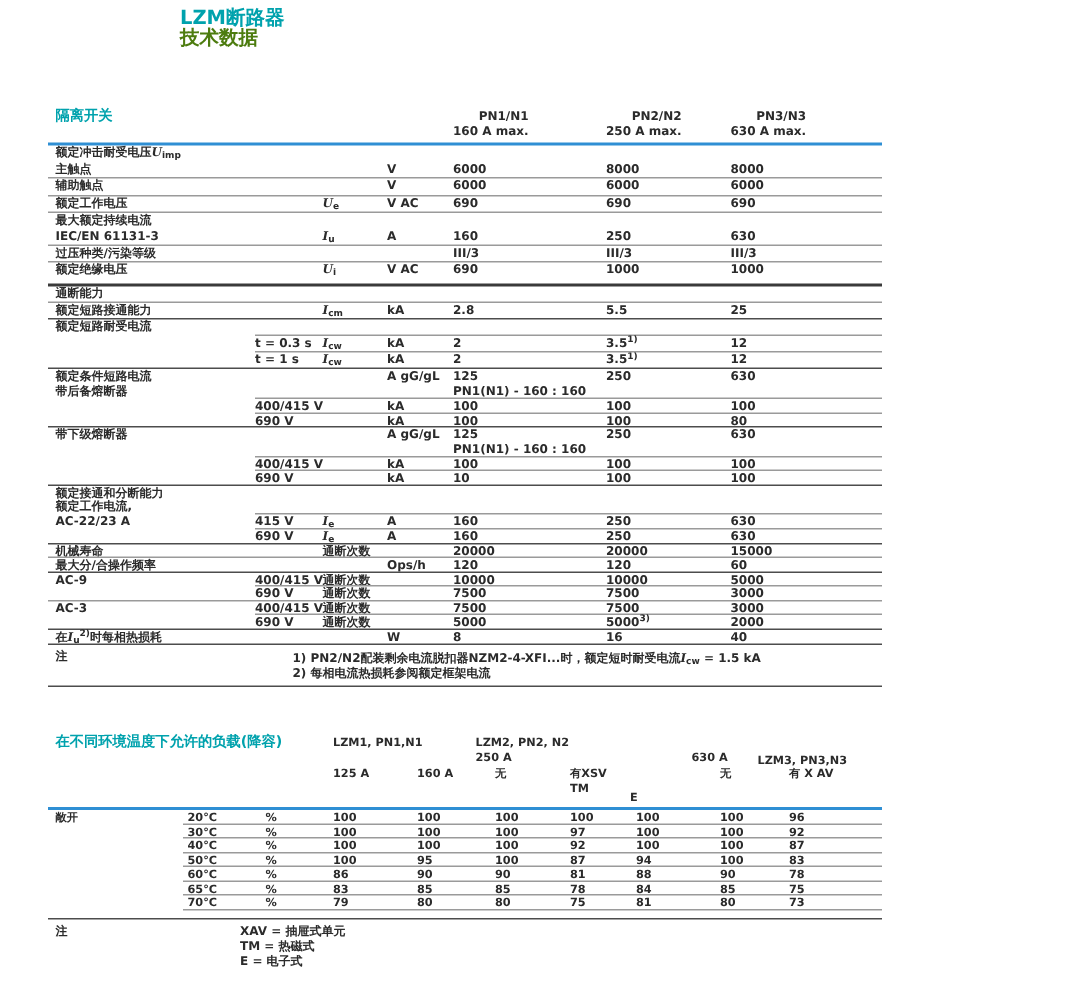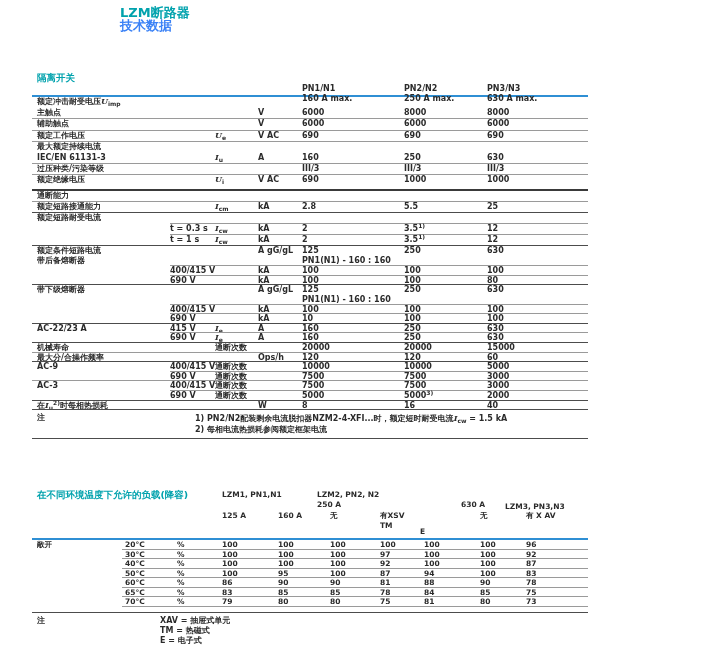--- a/index.html
+++ b/index.html
@@ -1,29 +1,29 @@
 <!DOCTYPE html>
 <html><head>
 <meta charset="utf-8">
 <style>
   html,body{margin:0;padding:0;background:#ffffff;}
   .page{position:relative;width:719px;height:655px;background:#fff;overflow:hidden;
         font-family:"DejaVu Sans","Liberation Sans",sans-serif;color:#2b2b2b;}
   
   .doc-title{position:absolute;left:120px;top:6px;line-height:13px;font-size:13px;font-weight:bold;}
   .doc-title .t1c{color:#00a2ad;}
-  .doc-title .t2c{color:#3b82f6;}
+  .doc-title .t2c{color:#4d7c0f;}
   
   .tbl{position:absolute;left:32px;width:556px;font-weight:bold;}
   .sect-title{color:#00a2ad;font-size:9.5px;font-weight:bold;white-space:nowrap;}
   
   .t1{top:70px;font-size:8px;line-height:9.6px;}
-  .t1 .thead{position:relative;height:25px;border-bottom:2px solid #2f8fd4;}
+  .t1 .thead{position:relative;height:25px;border-bottom:2px solid #2f8fd4;text-align:right;}
   .t1 .thead .sect-title{position:absolute;left:5px;top:3px;}
-  .colhead{position:absolute;top:14px;white-space:nowrap;font-size:8px;line-height:10px;}
+  .colhead{position:absolute;top:3px;white-space:nowrap;font-size:8px;line-height:10px;}
   .ch0{left:270px;} .ch1{left:372px;} .ch2{left:455px;}
   .t1row{position:relative;height:9.6px;}
   .t1row:nth-child(-n+13){height:11.2px;}
   .t1row.tall{height:19.5px;}
   .t1row.section{border-top:2px solid #3a3a3a;margin-top:2px;}
   .cl{position:absolute;top:0;white-space:nowrap;}
   .c-label{left:5px;} .c-sub{left:138px;} .c-sym{left:183px;} .c-unit{left:226px;}
   .c-v1{left:270px;} .c-v2{left:372px;} .c-v3{left:455px;}
   .sep-light::after,.sep-dark::after,.sep-indent::after{
       content:"";position:absolute;left:0;right:0;bottom:0;height:1px;background:#9a9a9a;}
@@ -196,20 +196,23 @@
           <div class="cl c-v2">100</div>
           <div class="cl c-v3">100</div>
         </div>
         <div class="t1row sep-dark">
           <div class="cl c-sub">690 V</div>
           <div class="cl c-unit">kA</div>
           <div class="cl c-v1">10</div>
           <div class="cl c-v2">100</div>
           <div class="cl c-v3">100</div>
         </div>
+        <div class="t1row sep-indent tall">
+          <div class="cl c-label">额定接通和分断能力<div>额定工作电流,</div></div>
+        </div>
         <div class="t1row sep-indent">
           <div class="cl c-label">AC-22/23 A</div>
           <div class="cl c-sub">415 V</div>
           <div class="cl c-sym"><i>I</i><sub>e</sub></div>
           <div class="cl c-unit">A</div>
           <div class="cl c-v1">160</div>
           <div class="cl c-v2">250</div>
           <div class="cl c-v3">630</div>
         </div>
         <div class="t1row sep-dark">

